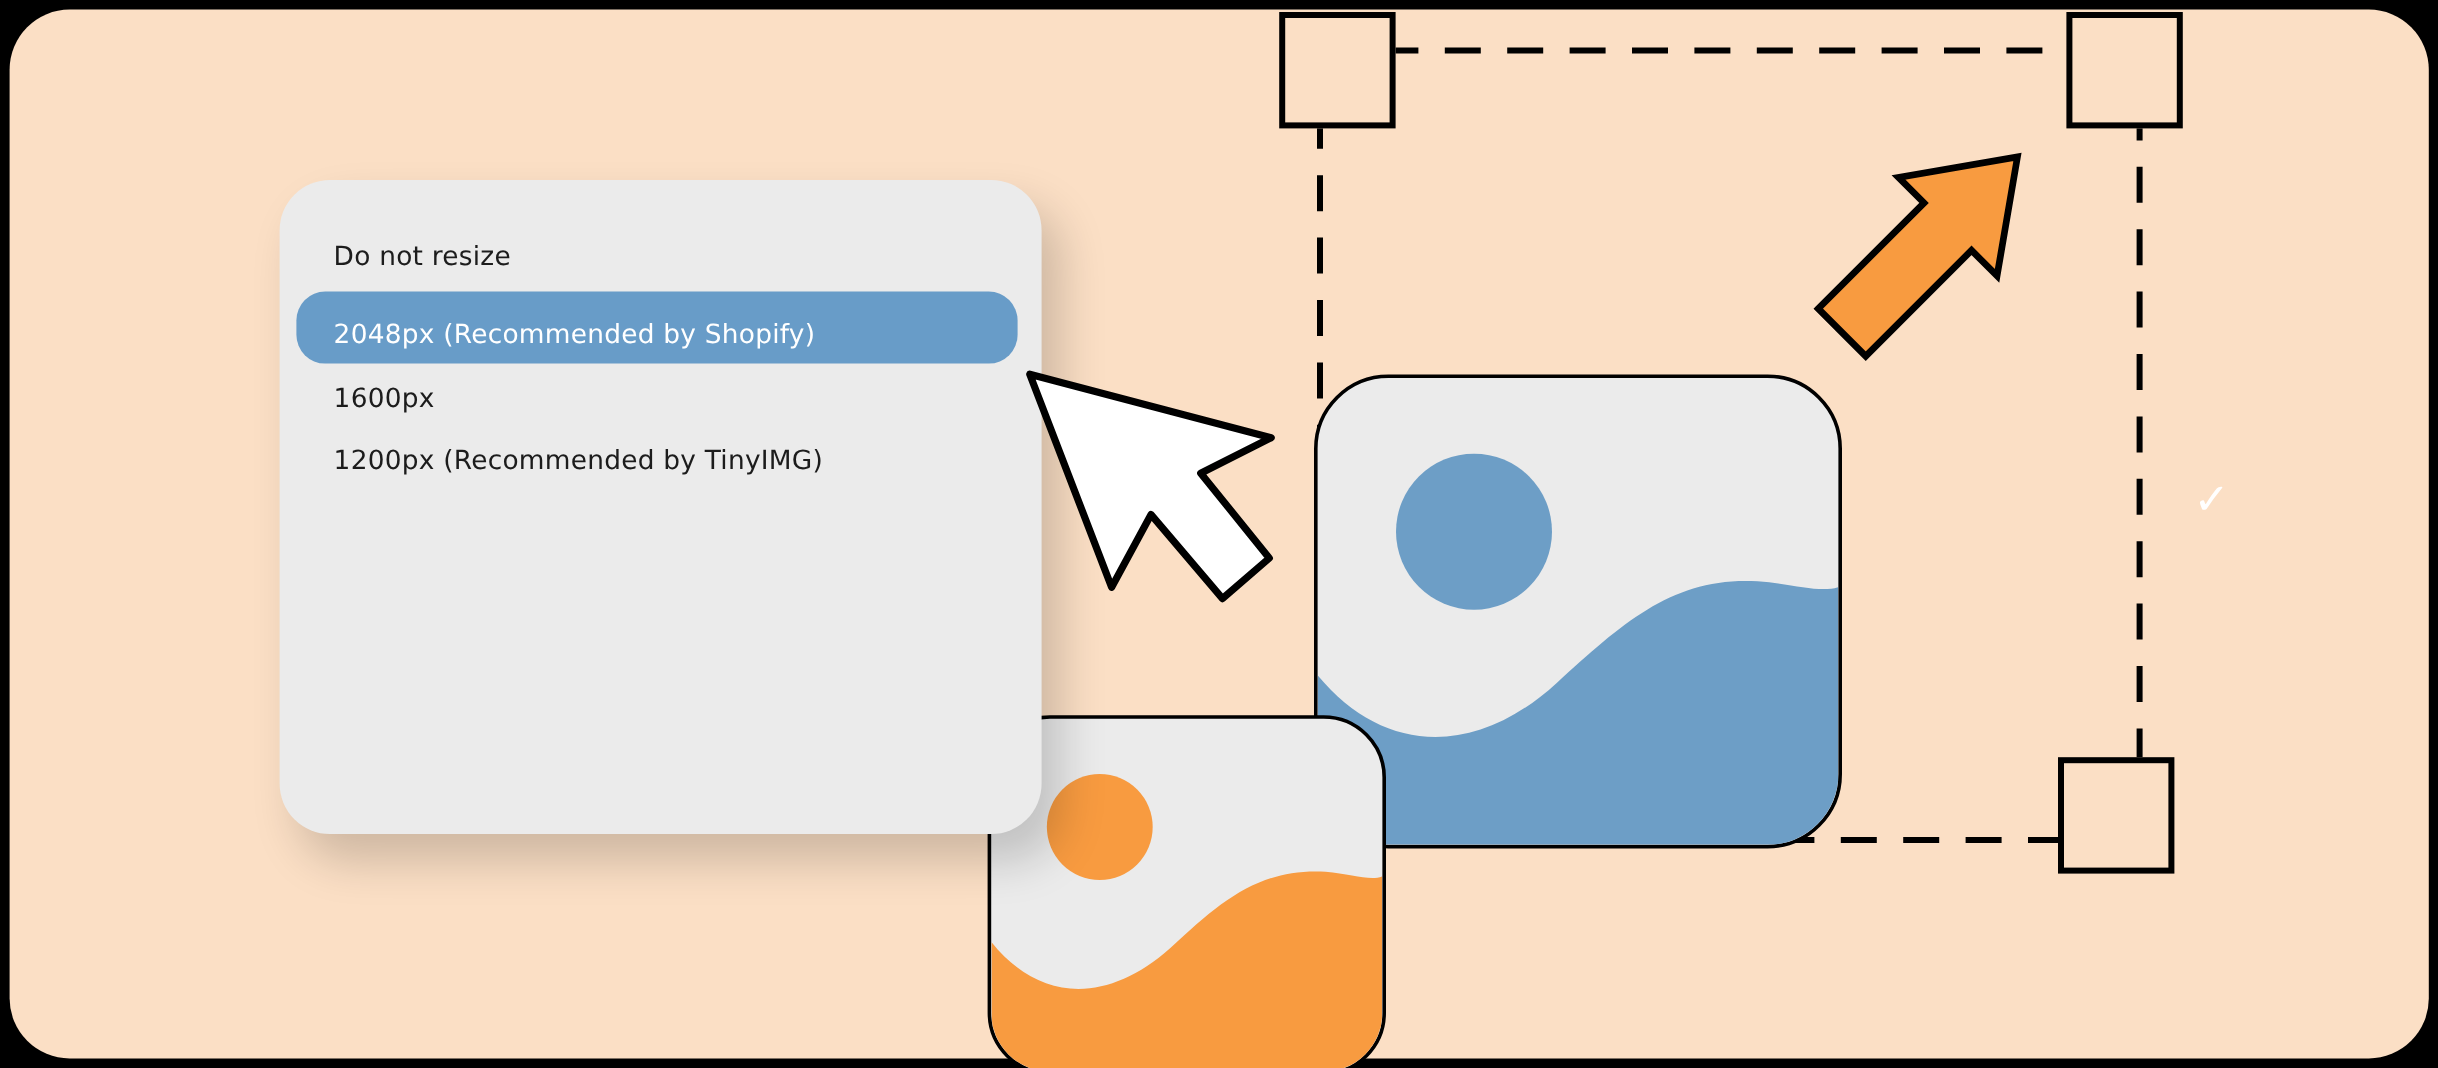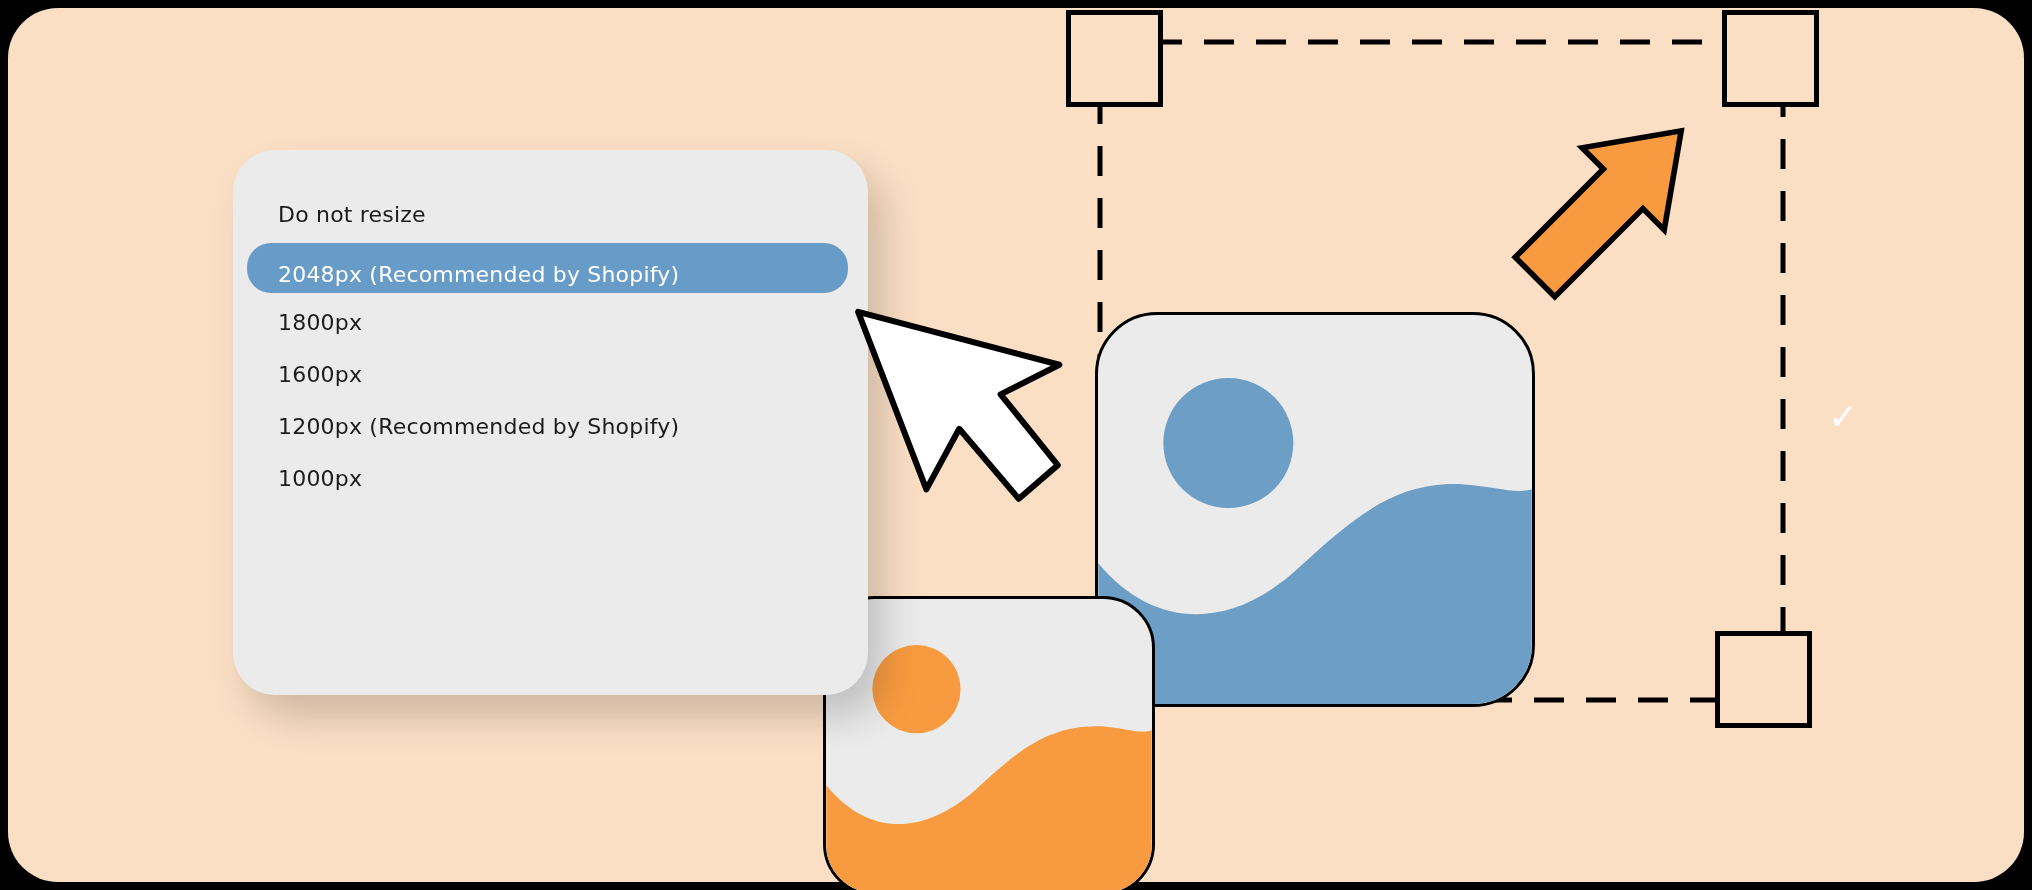--- a/index.html
+++ b/index.html
@@ -100,21 +100,21 @@
     align-items: center;
     padding: 0 30px 0 45px;
     font-size: 22px;
     font-weight: 400;
     color: var(--text-dark);
     letter-spacing: 0.2px;
     cursor: default;
     white-space: nowrap;
   }
   .menu-item.selected {
-    height: 50px;
+    height: 60px;
     margin: 3px 20px 3px 14px;
     padding: 12px 20px 0 31px;
     border-radius: 24px;
     background: var(--highlight-blue);
     color: var(--highlight-text);
   }
 
   
   .cursor {
     position: absolute;
@@ -155,23 +155,21 @@
   <div class="img-icon img-icon-small">
     <svg viewBox="0 0 332 300">
       <circle cx="92" cy="92" r="45" fill="var(--accent-orange)"></circle>
       <path d="M0 190 C 40 240, 97 244, 152 195 C 196 154, 228 127, 284 130 C 306 132, 322 138, 332 134 L332 300 L0 300 Z" fill="var(--accent-orange)"></path>
     </svg>
   </div>
 
   <div class="menu" role="listbox">
     <div class="menu-item" role="option">Do not resize</div>
     <div class="menu-item selected" role="option">2048px (Recommended by Shopify)</div>
-    <div class="menu-item" role="option">1800px</div>
     <div class="menu-item" role="option">1600px</div>
-    <div class="menu-item" role="option">1200px (Recommended by Shopify)</div>
-    <div class="menu-item" role="option">1000px</div>
+    <div class="menu-item" role="option">1200px (Recommended by TinyIMG)</div>
   </div>
 
   <svg class="cursor" width="250" height="280" viewBox="0 0 100 112">
     <path d="M8 4 L12 80 L32 61 L46 95 L65 87 L52 53 L78 49 Z" fill="#FFFFFF" stroke="#000" stroke-width="2.4" stroke-linejoin="round"></path>
   </svg>
 
 </div>
 
 </body></html>

